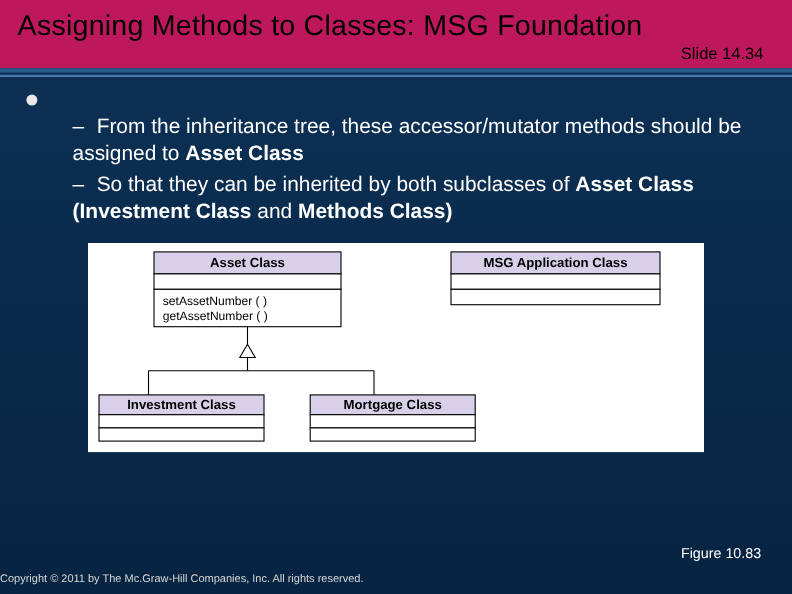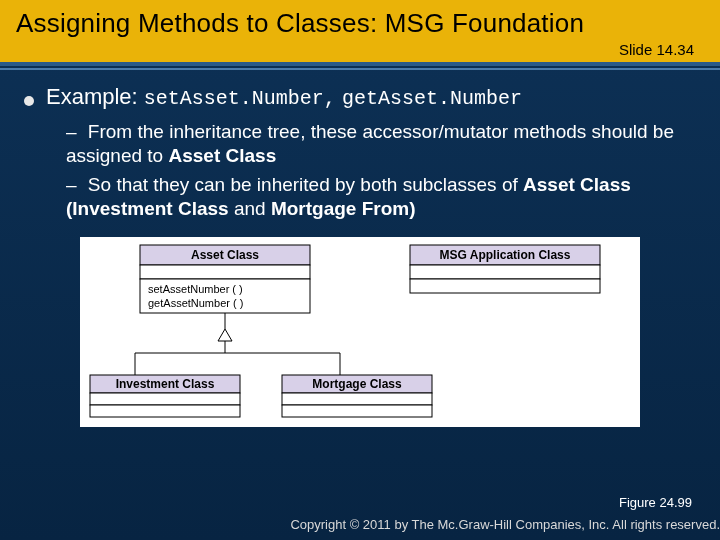--- a/index.html
+++ b/index.html
@@ -5,21 +5,21 @@
   * { box-sizing: border-box; margin: 0; padding: 0; }
   html, body { width: 720px; height: 540px; overflow: hidden; }
   body {
     background: #0a2a4a;
     background: linear-gradient(to bottom, #0d3156 0%, #072442 100%);
     font-family: Arial, Helvetica, sans-serif;
     color: #fff;
     position: relative;
   }
   .title-bar {
-    background: #eab308;
+    background: #be185d;
     color: #000;
     padding: 8px 16px 4px 16px;
   }
   .title-bar h1 {
     font-size: 26px;
     font-weight: normal;
     letter-spacing: 0.2px;
   }
   .slide-num {
     text-align: right;
@@ -78,53 +78,48 @@
     position: absolute;
     right: 28px;
     bottom: 30px;
     font-size: 13px;
     color: #fff;
   }
   .copyright {
     position: absolute;
     bottom: 8px;
     width: 100%;
-    text-align: right;
-    font-size: 13px;
+    text-align: left;
+    font-size: 10px;
     color: #d8d8d8;
   }
 </style>
 </head>
 <body>
 
 <div class="title-bar">
   <h1>Assigning Methods to Classes: MSG Foundation</h1>
   <div class="slide-num">Slide 14.34</div>
 </div>
 <div class="rule1"></div>
 <div class="rule2"></div>
 
 <div class="content">
   <div class="bullet-row">
     <span class="disc"></span>
-    <span>
-      <span class="example-label">Example:</span>
-      <span class="code">setAsset.Number,</span>
-      <span class="code">getAsset.Number</span>
-    </span>
   </div>
 
   <div class="sub">
     <p>
       <span class="dash">–</span>
       <span>From the inheritance tree, these accessor/mutator methods should be assigned to </span><span class="b">Asset Class</span>
     </p>
     <p>
       <span class="dash">–</span>
-      <span>So that they can be inherited by both subclasses of </span><span class="b">Asset Class (Investment Class</span><span> and </span><span class="b">Mortgage From)</span>
+      <span>So that they can be inherited by both subclasses of </span><span class="b">Asset Class (Investment Class</span><span> and </span><span class="b">Methods Class)</span>
     </p>
   </div>
 
   <div class="diagram-wrap">
     <svg class="diagram" width="560" height="190">
       <rect x="0" y="0" width="560" height="190" fill="#ffffff"></rect>
 
       <g>
         <rect x="60" y="8" width="170" height="20" fill="#d8d0e8" stroke="#000"></rect>
         <text x="145" y="22" text-anchor="middle" class="uml-title">Asset Class</text>
@@ -160,14 +155,14 @@
       <g>
         <rect x="202" y="138" width="150" height="18" fill="#d8d0e8" stroke="#000"></rect>
         <text x="277" y="151" text-anchor="middle" class="uml-title">Mortgage Class</text>
         <rect x="202" y="156" width="150" height="12" fill="#fff" stroke="#000"></rect>
         <rect x="202" y="168" width="150" height="12" fill="#fff" stroke="#000"></rect>
       </g>
     </svg>
   </div>
 </div>
 
-<div class="figure-label">Figure 24.99</div>
+<div class="figure-label">Figure 10.83</div>
 <div class="copyright">Copyright © 2011 by The Mc.Graw-Hill Companies, Inc. All rights reserved.</div>
 
 </body></html>

